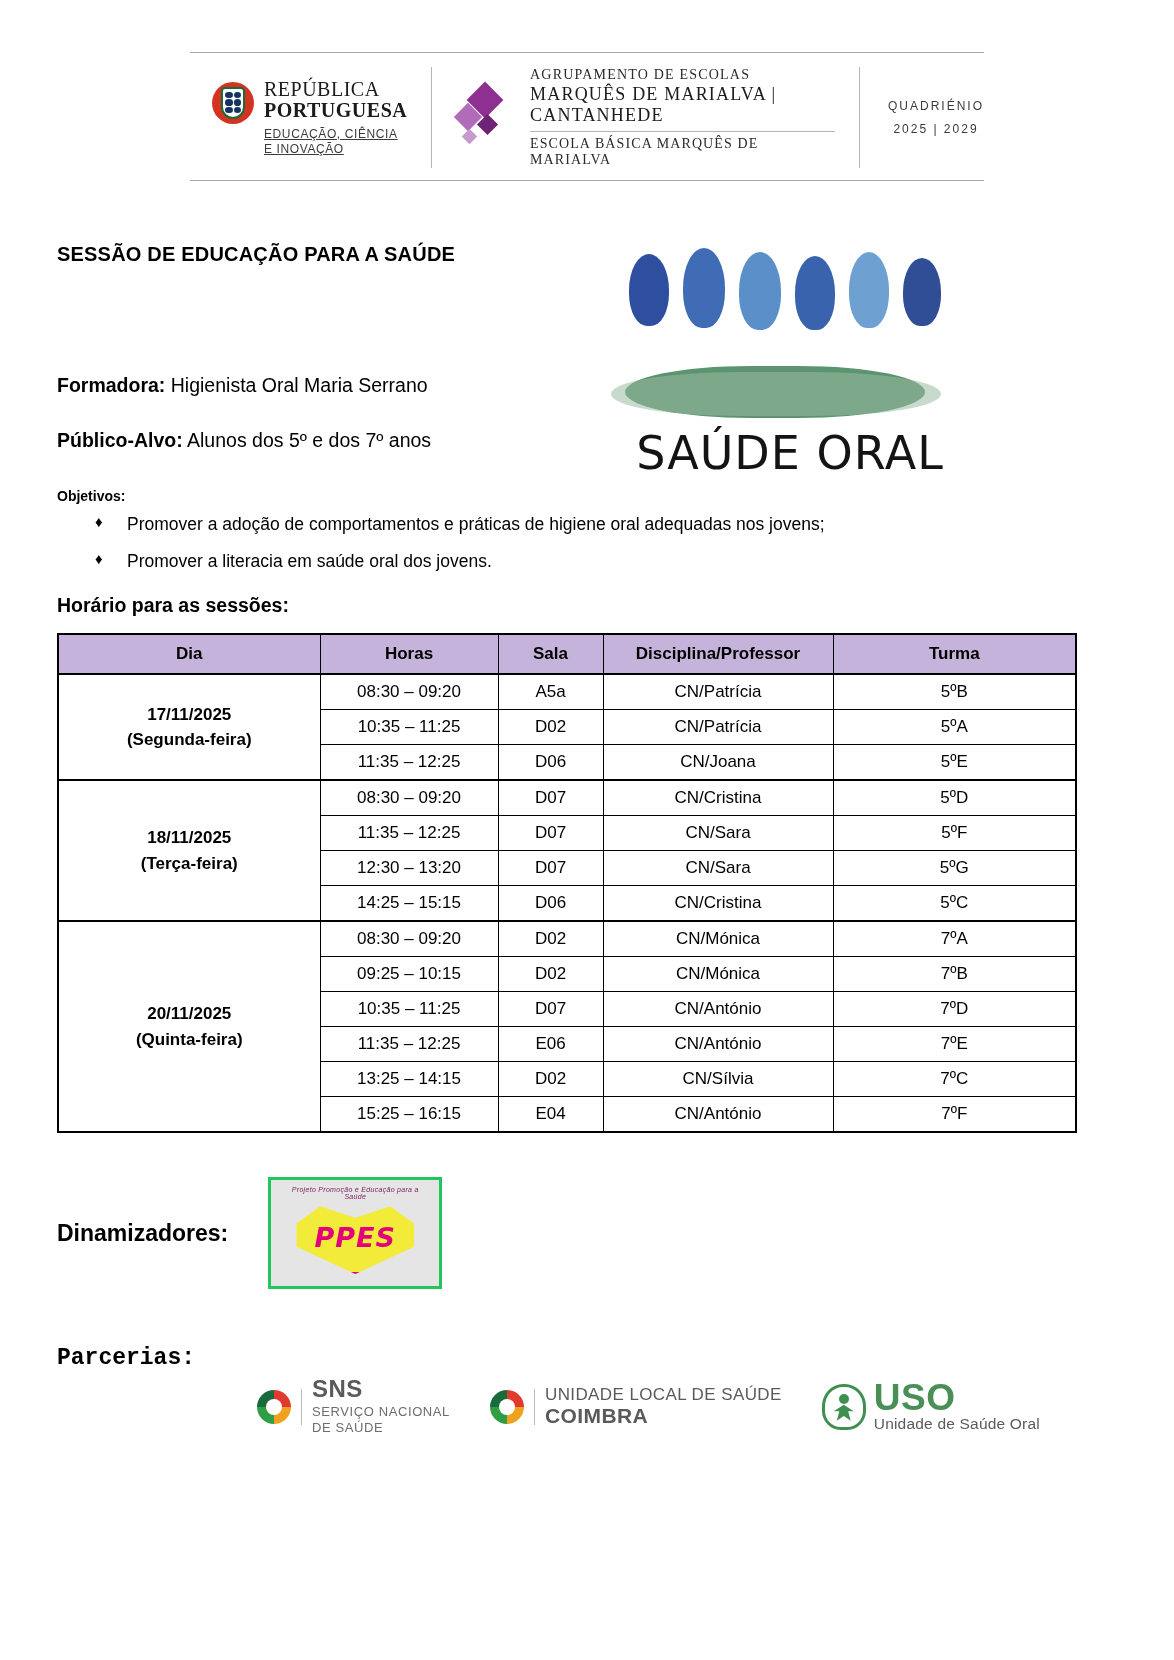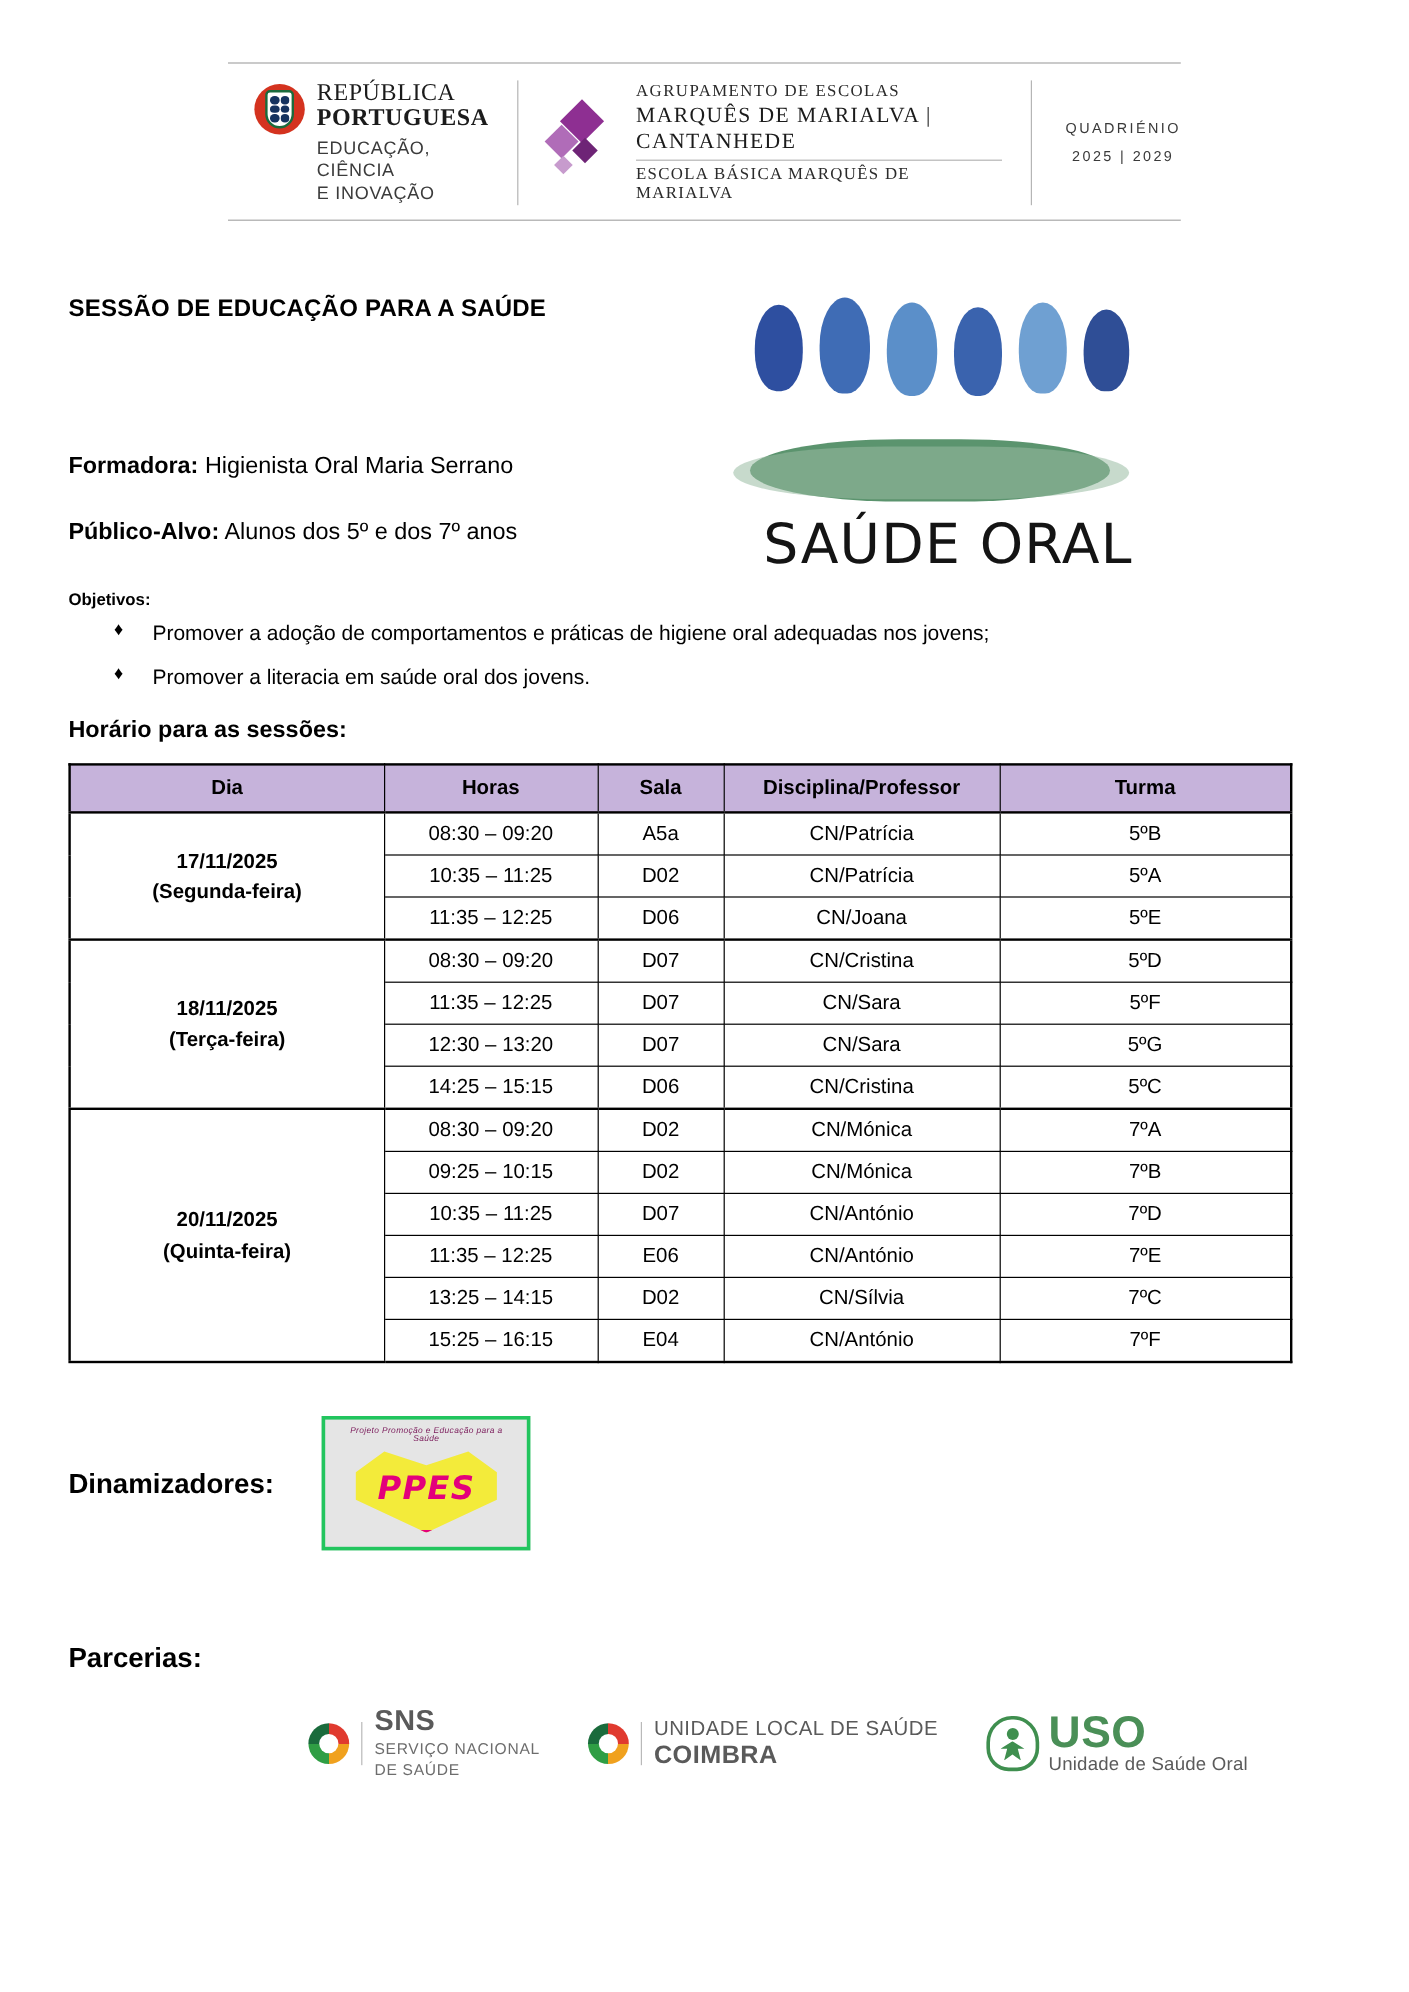--- a/index.html
+++ b/index.html
@@ -79,24 +79,25 @@
   .rep-text .rep-l2 {
     font-family: "Liberation Serif", serif;
     font-size: 20px;
     font-weight: bold;
     letter-spacing: 0.5px;
     color: #1b1b1b;
     line-height: 1.05;
   }
   .rep-text .rep-sub {
     margin-top: 6px;
-    font-size: 15px;
+    font-size: 12px;
     letter-spacing: 0.6px;
     color: #3b3b3b;
     line-height: 1.25;
+    text-decoration: underline;
   }
 
   .vrule {
     width: 1px;
     align-self: stretch;
     background: #b5b5b5;
   }
 
   .ae-block {
     display: flex;
@@ -322,26 +323,26 @@
     left: 0; top: 42px;
     width: 168px;
     text-align: center;
     font-family: "DejaVu Sans", sans-serif;
     font-weight: bold;
     font-size: 27px;
     color: #e3007c;
     letter-spacing: 1px;
   }
 
-  .parc-label { margin-top: 76px; }
+  .parc-label { margin-top: 56px; font-family: Liberation Mono, monospace; }
   .partners {
     display: flex;
     align-items: center;
     gap: 40px;
-    margin-top: 28px;
+    margin-top: 6px;
     padding-left: 200px;
   }
   .sns-mark {
     width: 34px; height: 34px;
     border-radius: 50%;
     background:
       conic-gradient(#e03a2f 0 25%, #f0a11e 0 50%, #2f9e44 0 75%, #1a6b3c 0 100%);
     position: relative;
     flex: none;
   }

